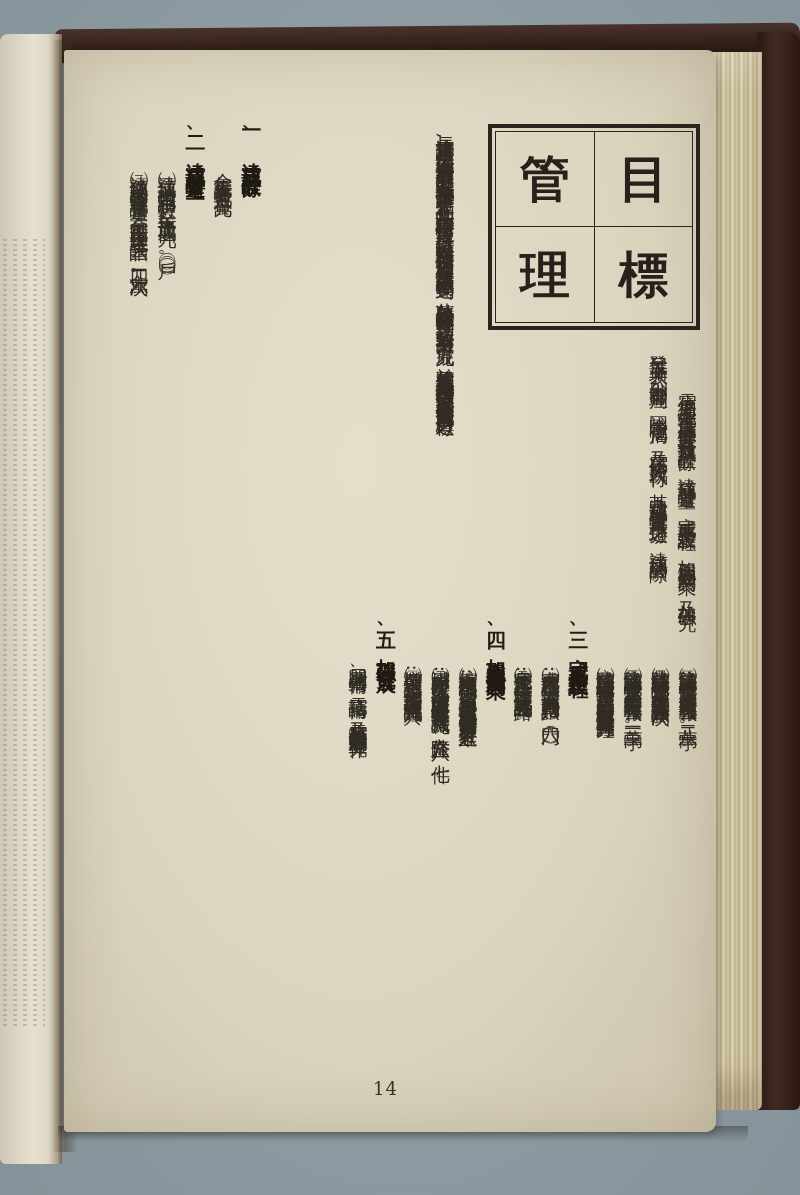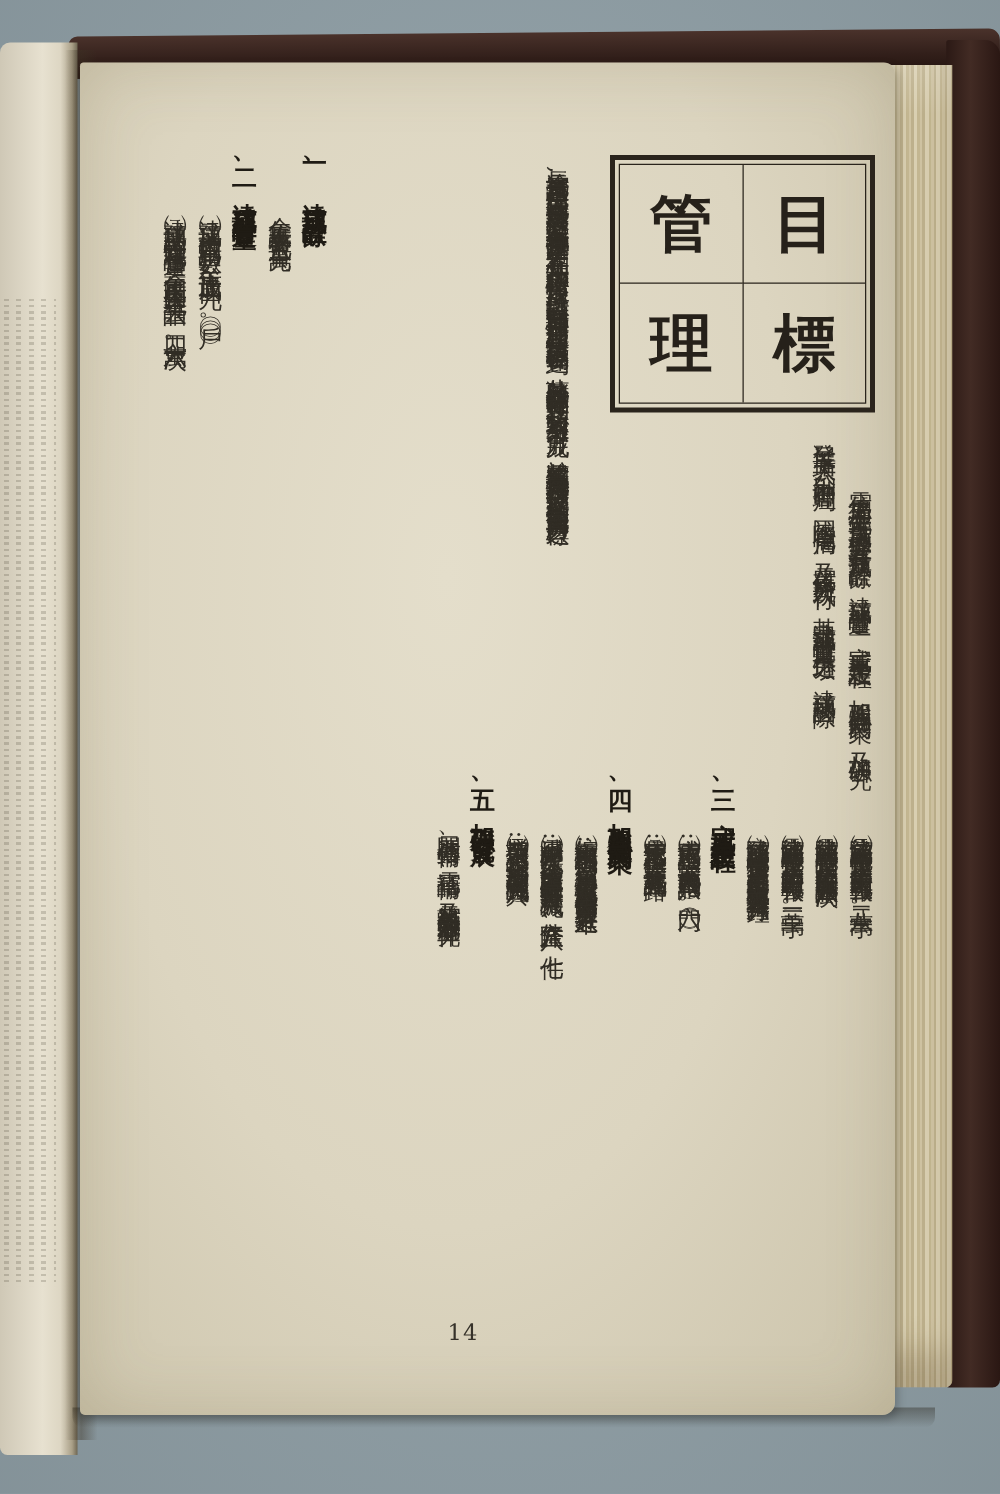--- a/index.html
+++ b/index.html
@@ -88,22 +88,22 @@
   }
   .vtext p{margin:0}
   .para1{right:14px;top:290px;height:260px;line-height:28.5px;letter-spacing:2.6px}
   .para1 .para{text-indent:2em}
   .para2{right:257px;top:72px;height:484px;line-height:26px;letter-spacing:1.2px}
   .secs-top{right:450px;top:70px;height:492px;line-height:28px;letter-spacing:2.5px}
   .register2{right:14px;top:566px;height:470px;line-height:27.5px;letter-spacing:1.3px}
   .sec-heading{font-weight:bold;font-size:20px;letter-spacing:3.2px;color:#1f1b14}
   .item{text-indent:2em}
   .page-num{
-    position:absolute;left:294px;top:1006px;width:40px;
-    font-size:18px;color:#36322a;letter-spacing:1px;
+    position:absolute;left:294px;top:1028px;width:40px;
+    font-size:18px;color:#36322a;letter-spacing:1px;text-align:right;
   }
 </style>
 </head>
 <body>
 
 <div class="cover-top"></div>
 <div class="cover-right"></div>
 <div class="fore-edge"></div>
 <div class="left-strip">
   <div class="ghost-text"></div>

